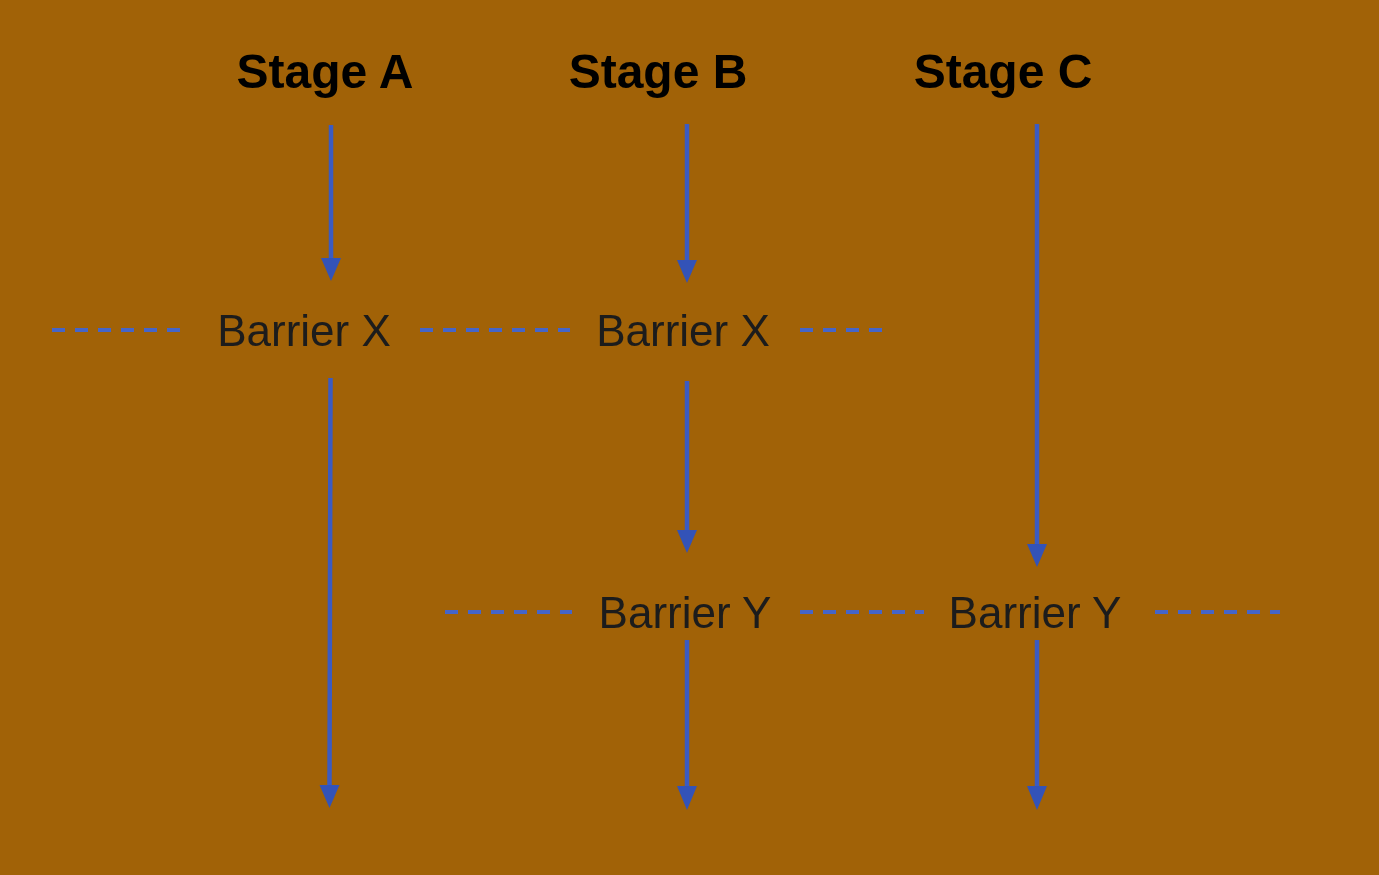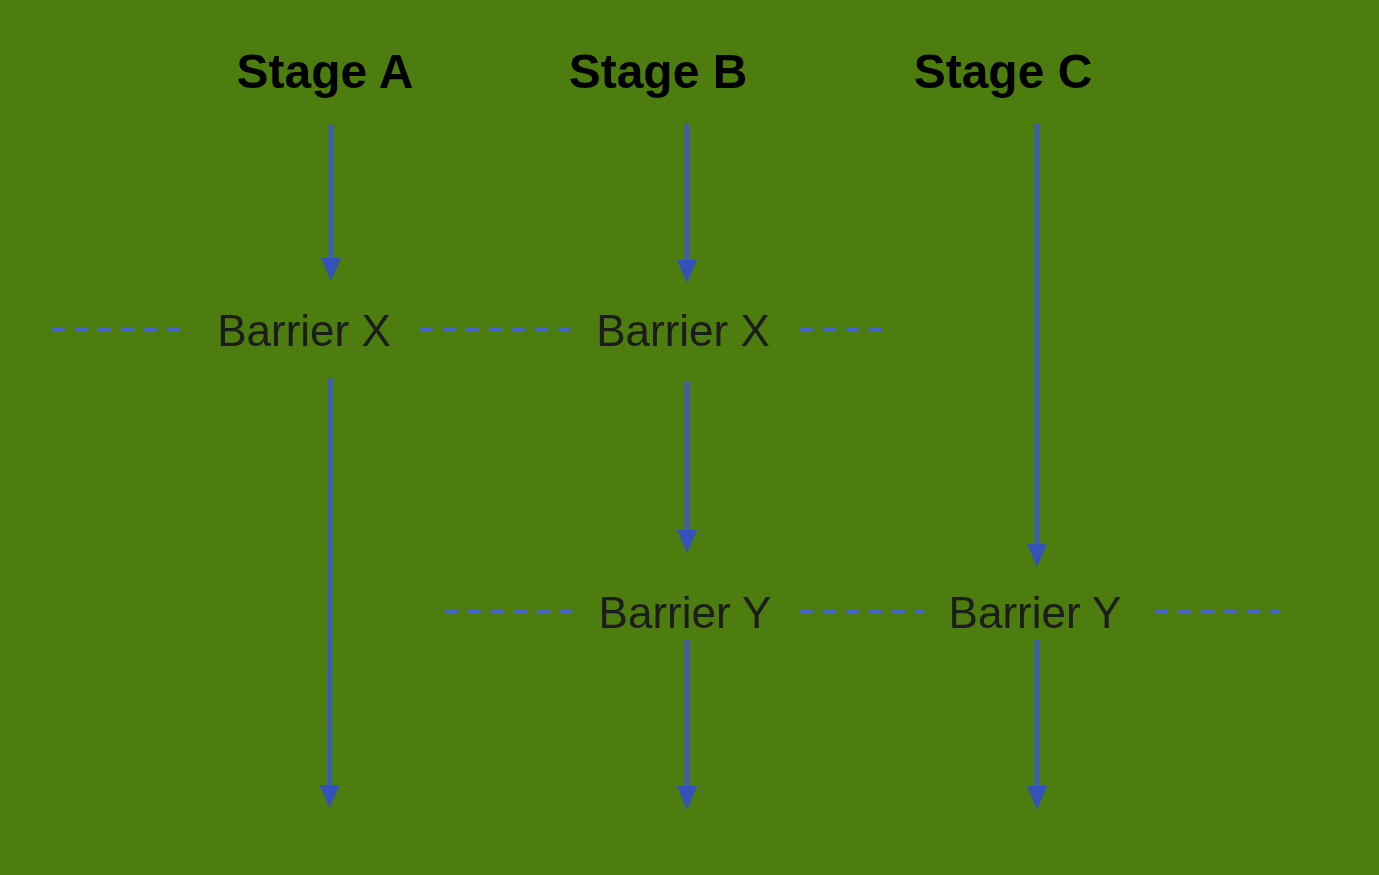--- a/index.html
+++ b/index.html
@@ -4,21 +4,21 @@
 <style>
   html, body {
     margin: 0;
     padding: 0;
     background: #ffffff;
   }
   .canvas {
     position: relative;
     width: 1379px;
     height: 875px;
-    background: #4d7c0f;
+    background: #a16207;
     overflow: hidden;
     font-family: "Liberation Sans", sans-serif;
     text-align: right;
   }
   svg { display: block; }
   .stage-label {
     font-family: "Liberation Sans", sans-serif;
     font-size: 48px;
     font-weight: bold;
     fill: #000000;

